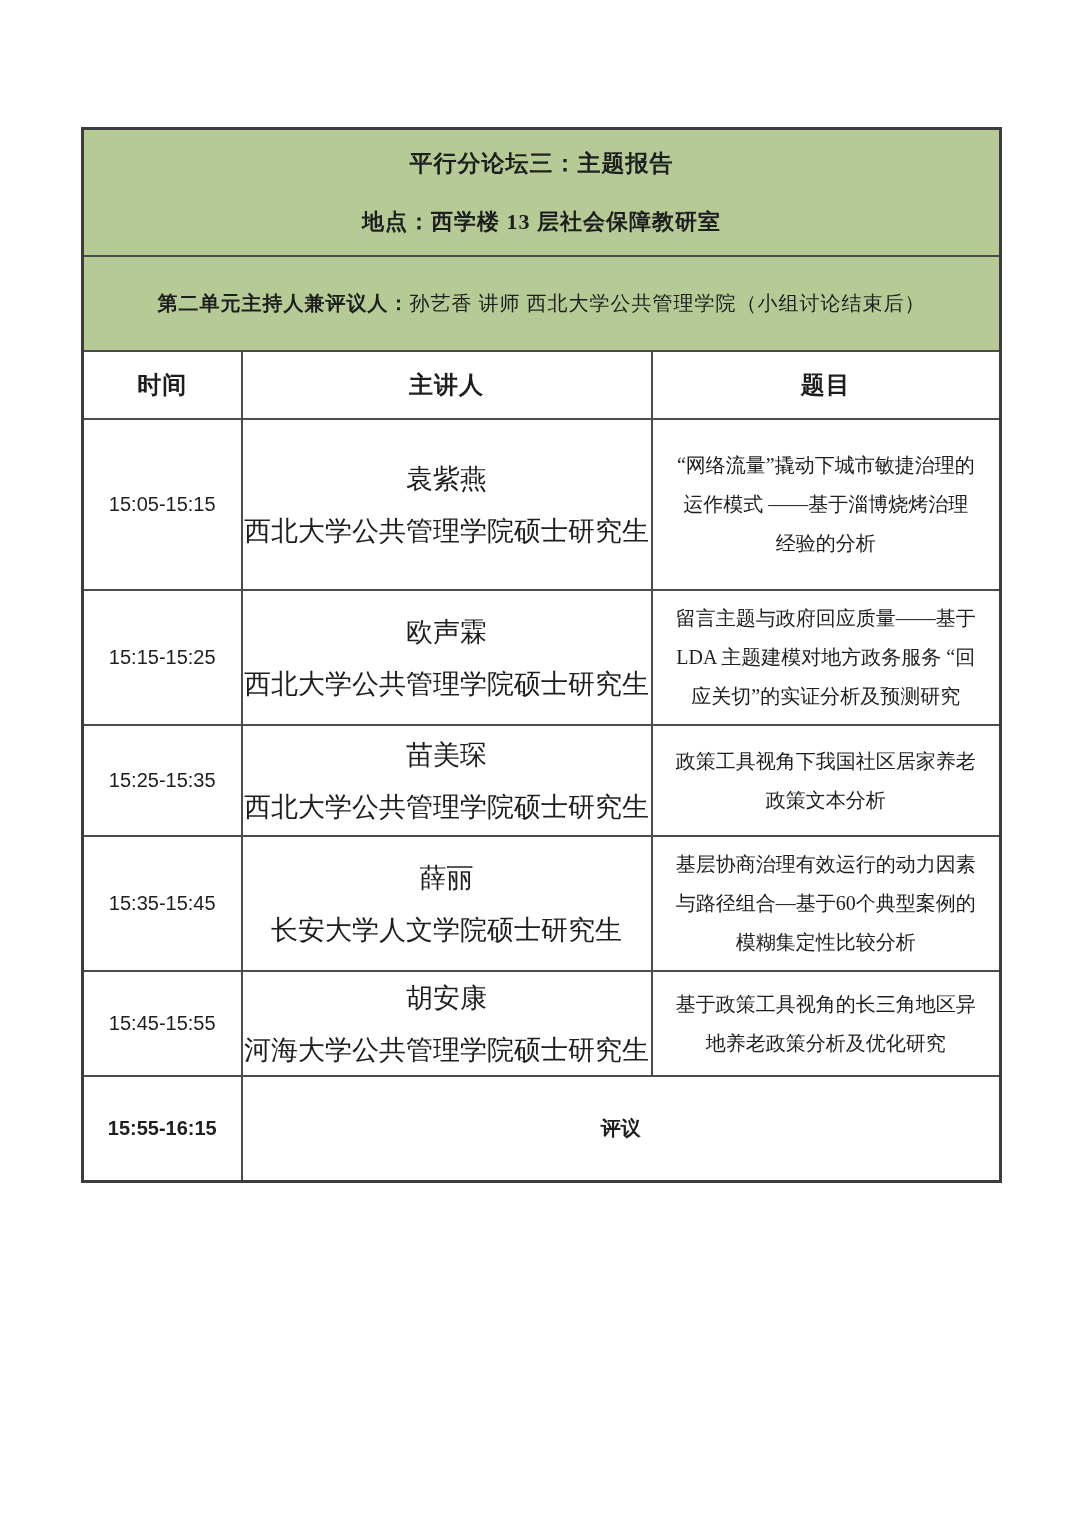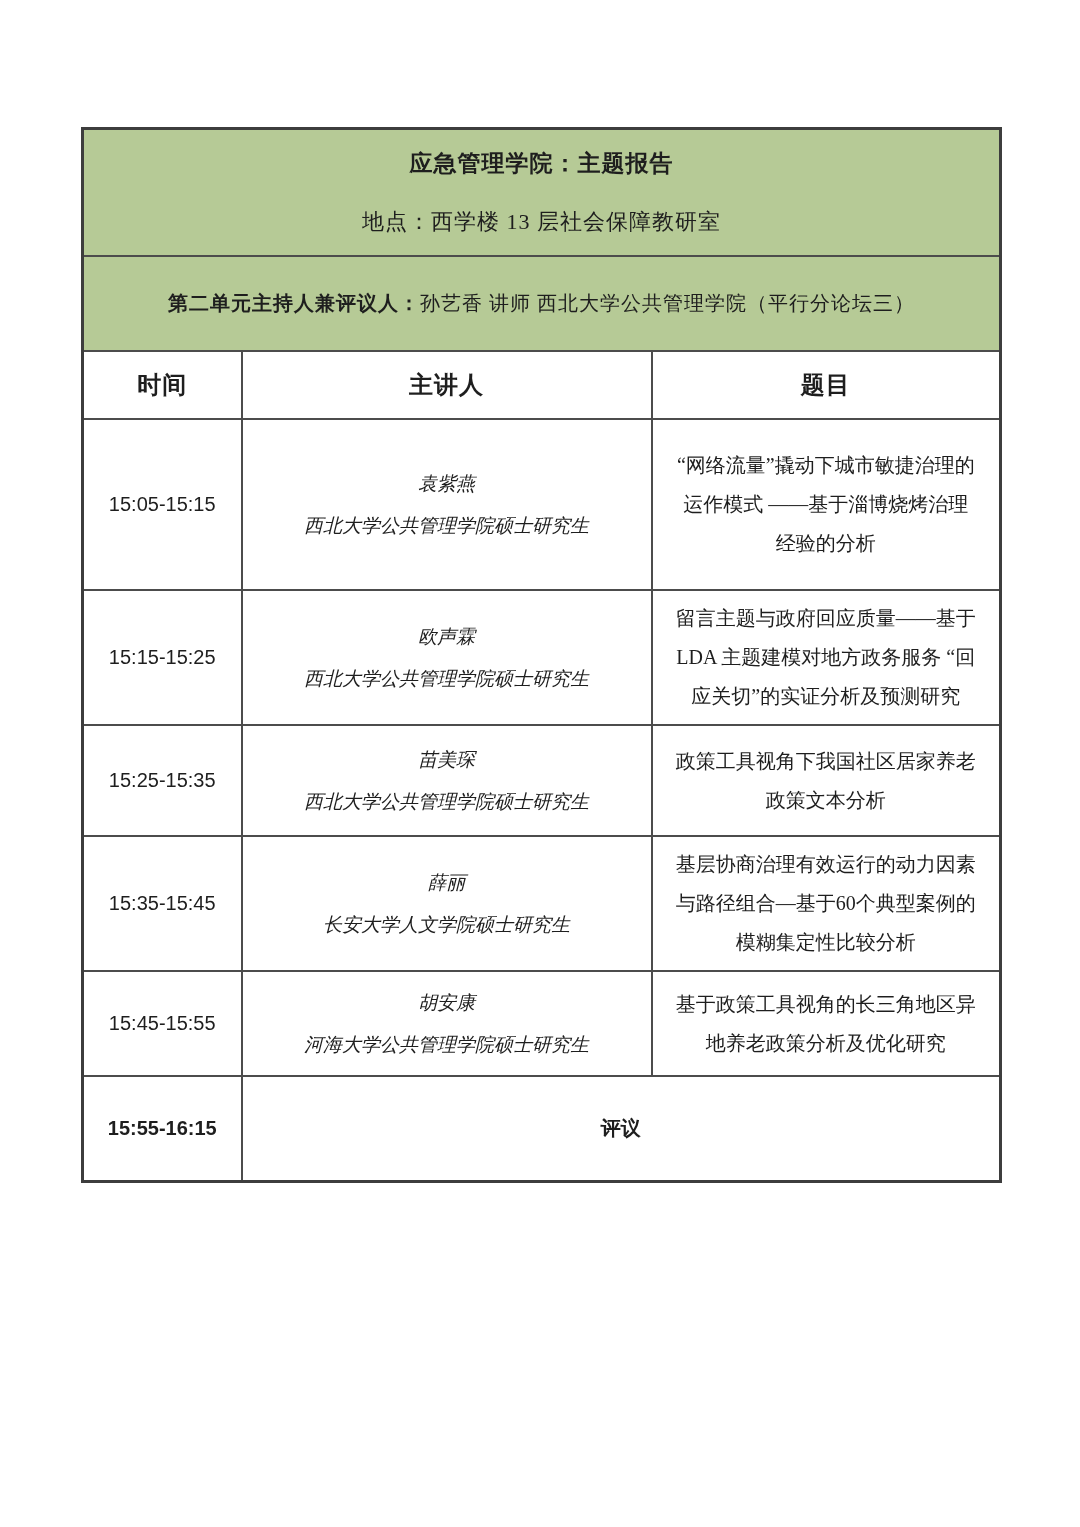--- a/index.html
+++ b/index.html
@@ -38,21 +38,21 @@
   
   tr.head-block td { height: 125px; }
   .forum-title {
     font-size: 23px;
     font-weight: bold;
     letter-spacing: 1px;
     margin-bottom: 28px;
   }
   .forum-location {
     font-size: 22px;
-    font-weight: normal;
+    font-weight: bold;
     letter-spacing: 1px;
   }
 
   
   tr.unit-row td { height: 93px; font-size: 20px; }
   .unit-label { font-weight: bold; letter-spacing: 1px; text-align: center; }
   .unit-value { letter-spacing: 1px; }
 
   
   tr.colhead td {
@@ -61,21 +61,21 @@
     font-size: 24px;
     letter-spacing: 1px;
   }
 
   
   td.time {
     font-family: "Liberation Sans", sans-serif;
     font-size: 20px;
     margin-top: 48px;
   }
-  td.speaker { font-size: 19px; font-style: italic; }
+  td.speaker { font-size: 27px; }
   .sp-name { margin-bottom: 16px; }
   td.topic {
     font-size: 20px;
     line-height: 1.95;
     padding: 8px 23px;
     text-align: center;
   }
   tr.rh1 td { height: 153px; }
   tr.rh2 td { height: 114px; }
   tr.rh3 td { height: 93px; }
@@ -102,28 +102,28 @@
 <table class="schedule">
   <colgroup>
     <col class="c-time">
     <col class="c-speaker">
     <col class="c-topic">
   </colgroup>
 
   <tbody>
       <tr class="head-block">
     <td colspan="3" class="green">
-      <div class="forum-title">应急管理学院：主题报告</div>
+      <div class="forum-title">平行分论坛三：主题报告</div>
       <div class="forum-location">地点：西学楼 13 层社会保障教研室</div>
     </td>
   </tr>
 
   <tr class="unit-row">
     <td colspan="3" class="green">
-      <span class="unit-label">第二单元主持人兼评议人：</span><span class="unit-value">孙艺香  讲师  西北大学公共管理学院（平行分论坛三）</span>
+      <span class="unit-label">第二单元主持人兼评议人：</span><span class="unit-value">孙艺香  讲师  西北大学公共管理学院（小组讨论结束后）</span>
     </td>
   </tr>
 
   <tr class="colhead">
     <td>时间</td>
     <td>主讲人</td>
     <td>题目</td>
   </tr>
 
   <tr class="rh1">

